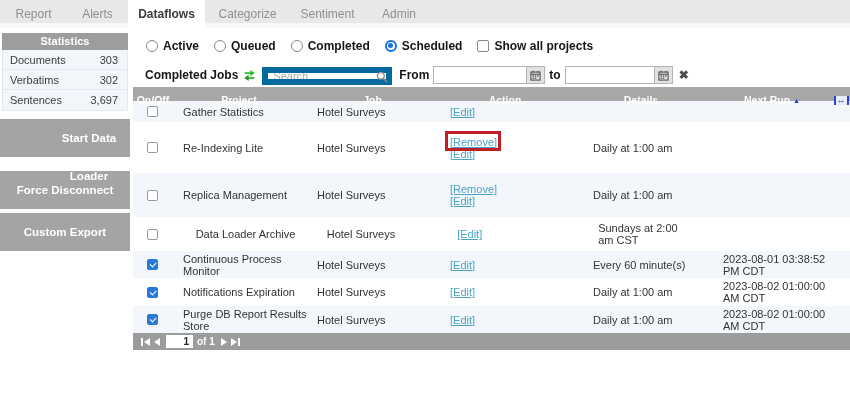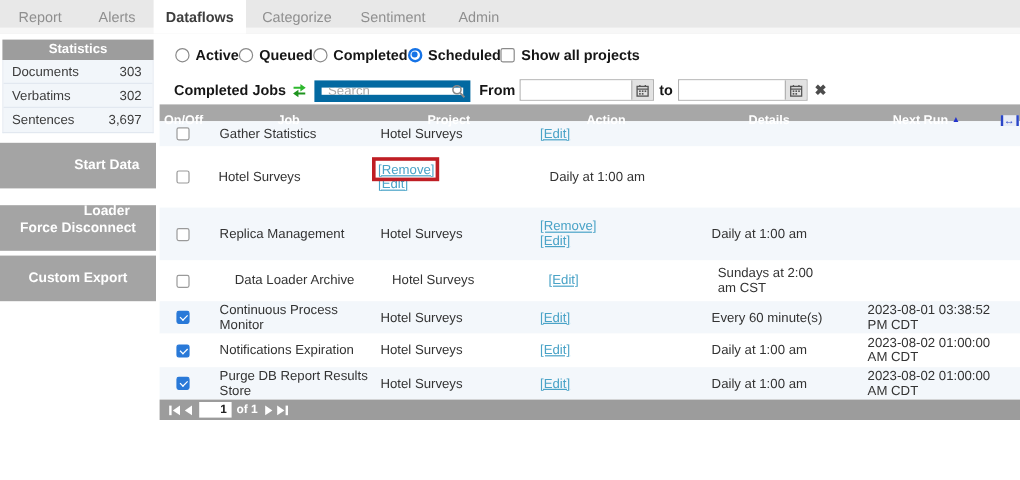--- a/index.html
+++ b/index.html
@@ -28,21 +28,21 @@
   .side-btn { height:38px; background:#a4a4a4; color:#fff; font-size:11.5px;
               font-weight:bold; text-align:center; line-height:38px; cursor:pointer; }
   .sb1 { margin-top:8px;padding-left:48px; }
   .sb2 { margin-top:14px; }
   .sb3 { margin-top:4px; }
 
   
   .main { position:absolute; left:133px; top:33px; width:717px; }
 
   
-  .filters { display:flex; align-items:center; padding-left:13px;
+  .filters { display:flex; align-items:center; gap:15px; padding-left:13px;
              margin-top:4px; height:17px; }
   .fgroup { display:flex; align-items:center; gap:5px; font-size:12px;
             font-weight:bold; color:#161616; }
   .radio { width:12px; height:12px; border-radius:50%; background:#fff;
            border:1px solid #8a8a8a; position:relative; }
   .radio.checked { border:2px solid #1673e6; }
   .radio.checked::after { content:''; position:absolute; left:1.5px; top:1.5px;
            width:5px; height:5px; border-radius:50%; background:#1673e6; }
   .fcheck { width:12px; height:12px; border:1px solid #8a8a8a; border-radius:2px;
             background:#fff; }
@@ -229,22 +229,22 @@
           <rect x="5.3" y="8.2" width="1.5" height="1.5" fill="#555"></rect>
         </svg>
       </span>
     </span>
     <span class="clear-x">✖</span>
   </div>
 
   <div class="grid">
     <div class="thead">
       <div class="hcell c-on">On/Off</div>
+      <div class="hcell c-proj">Project</div>
       <div class="hcell c-job">Job</div>
-      <div class="hcell c-proj">Project</div>
       <div class="hcell c-act">Action</div>
       <div class="hcell c-det">Details</div>
       <div class="hcell c-next">
         <span>Next Run</span>
         <span class="sort-arrow">▲</span>
       </div>
       <div class="hcell c-rs">
         <span class="resize-ic">↔</span>
       </div>
     </div>
@@ -264,20 +264,23 @@
         </div>
       <div class="cell c-next">
           <span></span>
         </div>
       <div class="cell c-rs"></div>
     </div>
 
     <div class="trow r2">
       <div class="cell c-on">
           <span class="cb"></span>
+        </div>
+      <div class="cell c-job">
+          <span>Re-Indexing Lite</span>
         </div>
       <div class="cell c-proj">
           <span>Hotel Surveys</span>
         </div>
       <div class="cell c-act stack">
         <a class="lnk">[Remove]</a>
         <a class="lnk">[Edit]</a>
         <div class="red-box"></div>
       </div>
       <div class="cell c-det">

